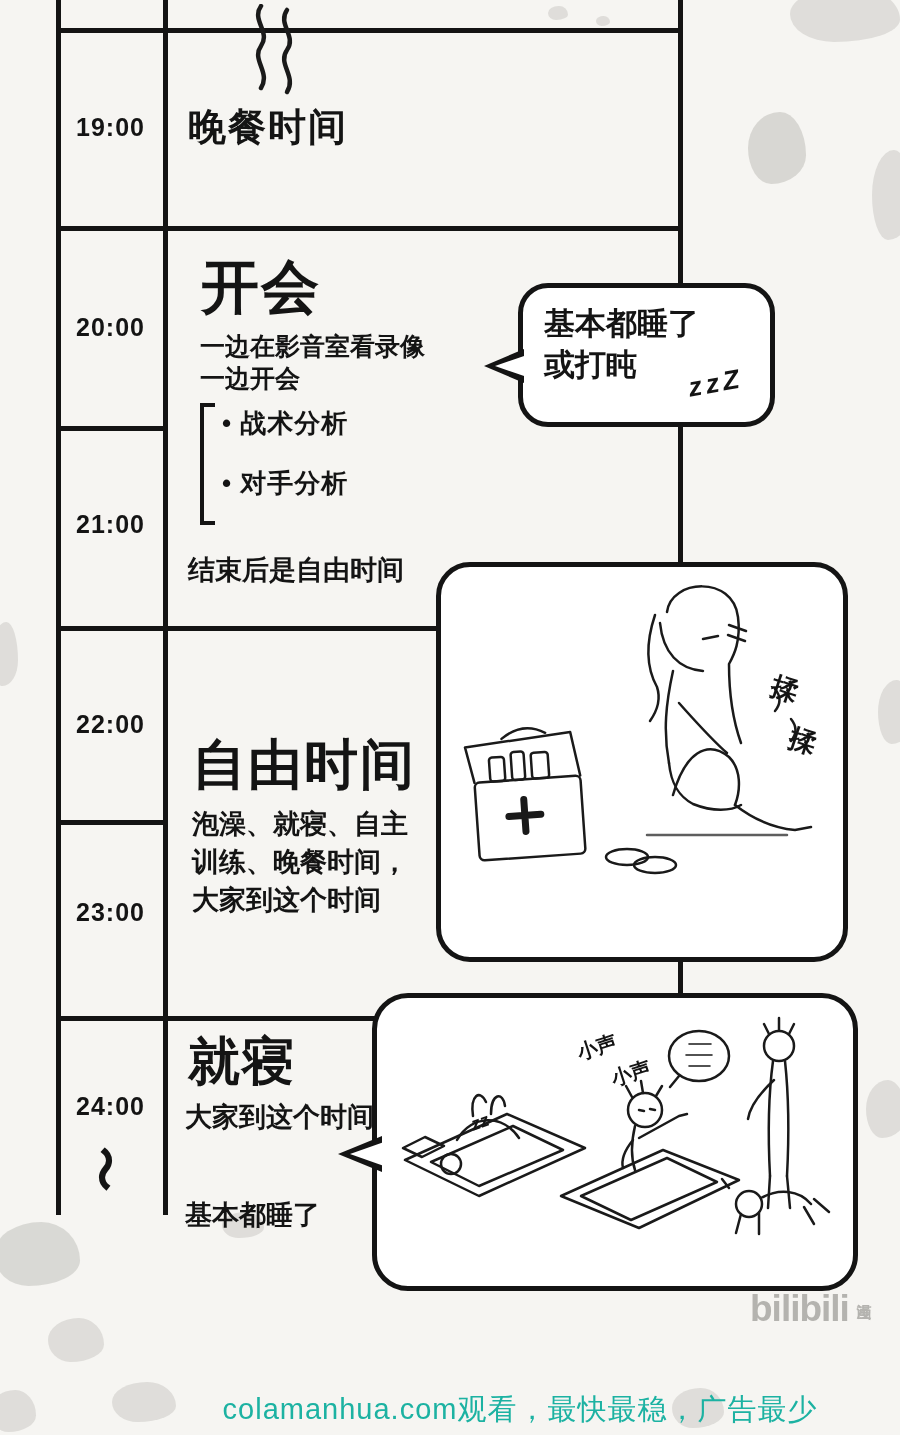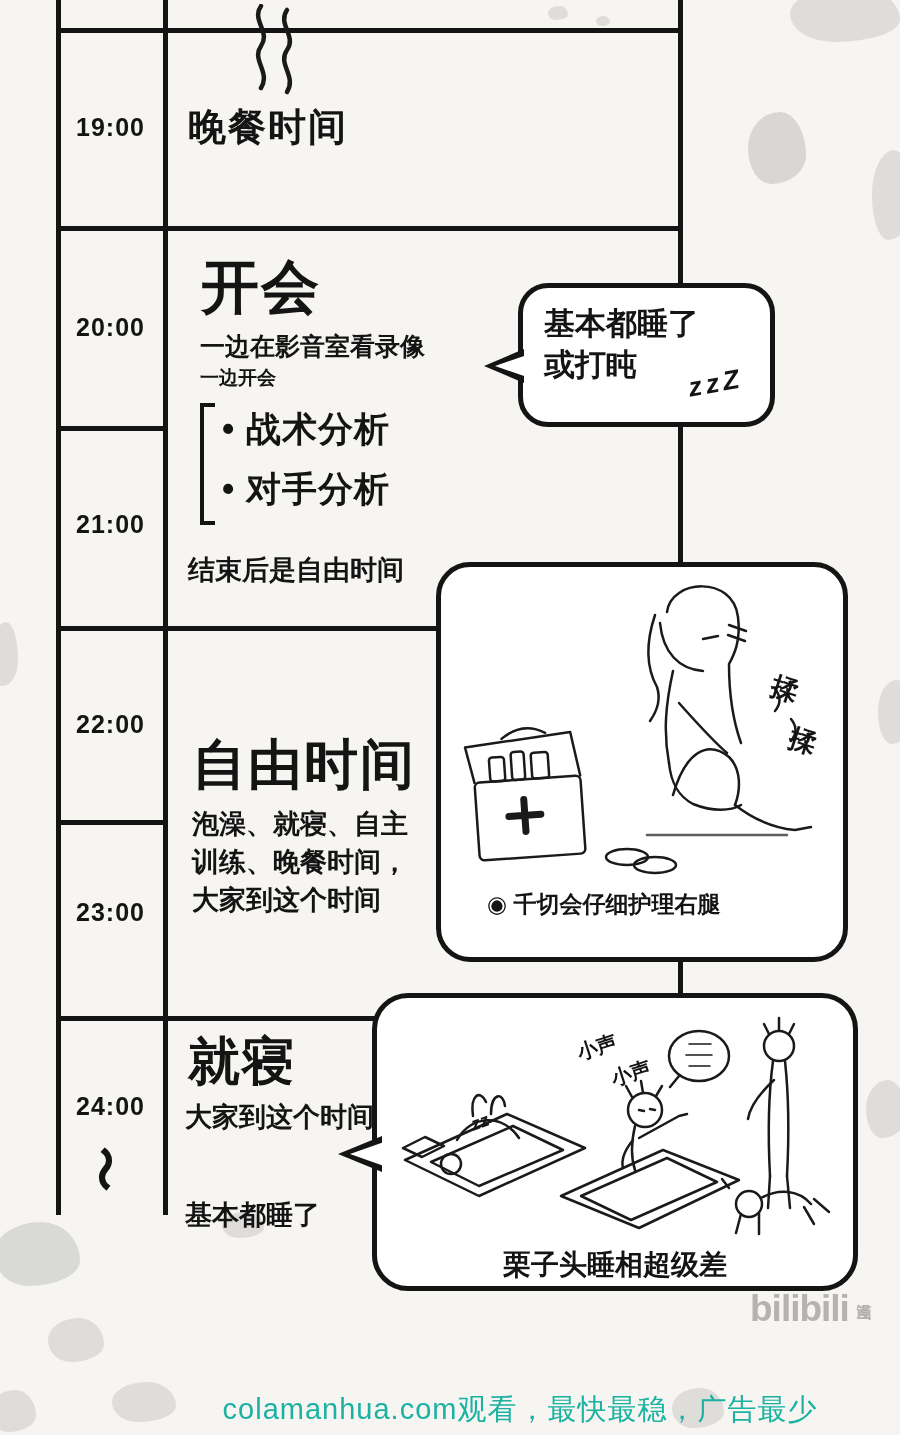--- a/index.html
+++ b/index.html
@@ -32,21 +32,21 @@
   .note-line{font-size:23px;font-weight:900;line-height:38px;white-space:nowrap}
   .illus{position:absolute;z-index:6}
   .illus path,.illus circle,.illus ellipse,.illus rect,.illus line{
     fill:none;stroke:#1a1a1a;stroke-width:2.5;stroke-linecap:round;stroke-linejoin:round;
   }
   #steam path{stroke-width:4.5}
   #bracket{
     position:absolute;left:200px;top:403px;width:15px;height:122px;z-index:2;
     border-left:4px solid #141414;border-top:4px solid #141414;border-bottom:4px solid #141414;
   }
-  .bullet-row{position:absolute;z-index:2;font-weight:900;font-size:35px;letter-spacing:1px;white-space:nowrap}
+  .bullet-row{position:absolute;z-index:2;font-weight:900;font-size:26px;letter-spacing:1px;white-space:nowrap}
   #watermark{position:absolute;left:750px;top:1290px;z-index:2;color:#b4b3af;display:flex;align-items:flex-start}
   #watermark .brand{font-size:37px;font-weight:800;letter-spacing:-1px;line-height:1}
   #watermark .wm-label{writing-mode:vertical-rl;font-size:15px;font-weight:700;letter-spacing:3px;margin-left:5px;margin-top:2px}
   #footer{
     position:absolute;left:130px;top:1390px;width:780px;text-align:center;z-index:2;
     font-size:29px;font-weight:500;letter-spacing:1px;color:#1cb2a2;white-space:nowrap;
   }
 </style>
 </head>
 <body>
@@ -85,21 +85,21 @@
 <div class="tilde" style="top:1138px">〜</div>
 
 <svg id="steam" class="illus" style="left:243px;top:4px" width="66" height="102" viewBox="0 0 66 102">
   <path d="M18,2 C8,16 28,28 18,42 C8,56 28,68 18,84"></path>
   <path d="M44,6 C34,20 54,32 44,46 C34,60 54,72 44,88"></path>
 </svg>
 <div class="h-big" style="left:188px;top:108px;font-size:38px">晚餐时间</div>
 
 <div class="h-big" style="left:201px;top:258px;font-size:58px">开会</div>
 <div class="txt" style="left:200px;top:330px;font-size:25px;line-height:32px">一边在影音室看录像</div>
-<div class="txt" style="left:200px;top:362px;font-size:19px;line-height:32px">一边开会</div>
+<div class="txt" style="left:200px;top:362px;font-size:25px;line-height:32px">一边开会</div>
 <div id="bracket"></div>
 <div class="bullet-row" style="left:222px;top:406px">
   <span>•</span>
   <span>战术分析</span>
 </div>
 <div class="bullet-row" style="left:222px;top:466px">
   <span>•</span>
   <span>对手分析</span>
 </div>
 <div class="txt-heavy" style="left:188px;top:552px;font-size:27px">结束后是自由时间</div>
@@ -145,24 +145,20 @@
     </g>
 
     <g>
       <ellipse cx="186" cy="290" rx="21" ry="8"></ellipse>
       <ellipse cx="214" cy="298" rx="21" ry="8"></ellipse>
     </g>
   </svg>
   <div class="sfx" style="left:330px;top:104px;font-size:27px;transform:rotate(18deg)">揉</div>
   <div class="sfx" style="left:348px;top:156px;font-size:27px;transform:rotate(18deg)">揉</div>
   <div class="abs" style="left:46px;top:318px;z-index:8">
-    <div class="note-line">
-      <span>◉</span>
-      <span>千切会仔细护理右腿</span>
-    </div>
   </div>
 </div>
 
 <div class="h-big" style="left:188px;top:1035px;font-size:52px">就寝</div>
 <div class="txt-heavy" style="left:185px;top:1098px;font-size:27px;line-height:38px">大家到这个时间</div>
 <div class="txt-heavy" style="left:185px;top:1196px;font-size:27px;line-height:38px">基本都睡了</div>
 
 <div class="panel" style="left:372px;top:993px;width:486px;height:298px;border-radius:36px">
   <svg class="illus" style="left:0;top:0" width="476" height="288" viewBox="0 0 476 288">
 
@@ -204,21 +200,20 @@
       <circle cx="372" cy="206" r="13"></circle>
       <path d="M384,200 C402,190 422,192 434,206"></path>
       <path d="M364,216 l-5,19 M382,215 l0,21"></path>
       <path d="M427,209 l10,17 M437,201 l15,13"></path>
       <path d="M352,190 l-7,-9"></path>
     </g>
   </svg>
   <div class="sfx" style="left:200px;top:36px;font-size:20px;transform:rotate(-18deg)">小声</div>
   <div class="sfx" style="left:234px;top:62px;font-size:20px;transform:rotate(-18deg)">小声</div>
   <div class="sfx" style="left:94px;top:114px;font-size:18px;font-style:italic;transform:rotate(-20deg)">zz</div>
-  <div class="abs" style="left:0;top:248px;width:100%;text-align:center;z-index:8;font-weight:900;font-size:28px">栗子头睡相超级差</div>
 </div>
 <div class="tail-out" style="left:338px;top:1136px;border-top:18px solid transparent;border-bottom:18px solid transparent;border-right:44px solid #141414"></div>
 <div class="tail-in" style="left:350px;top:1142px;border-top:12px solid transparent;border-bottom:12px solid transparent;border-right:34px solid #ffffff"></div>
 
 <div id="watermark">
   <span class="brand">bilibili</span>
   <span class="wm-label">漫画</span>
 </div>
 
 <div id="footer">colamanhua.com观看，最快最稳，广告最少</div>

